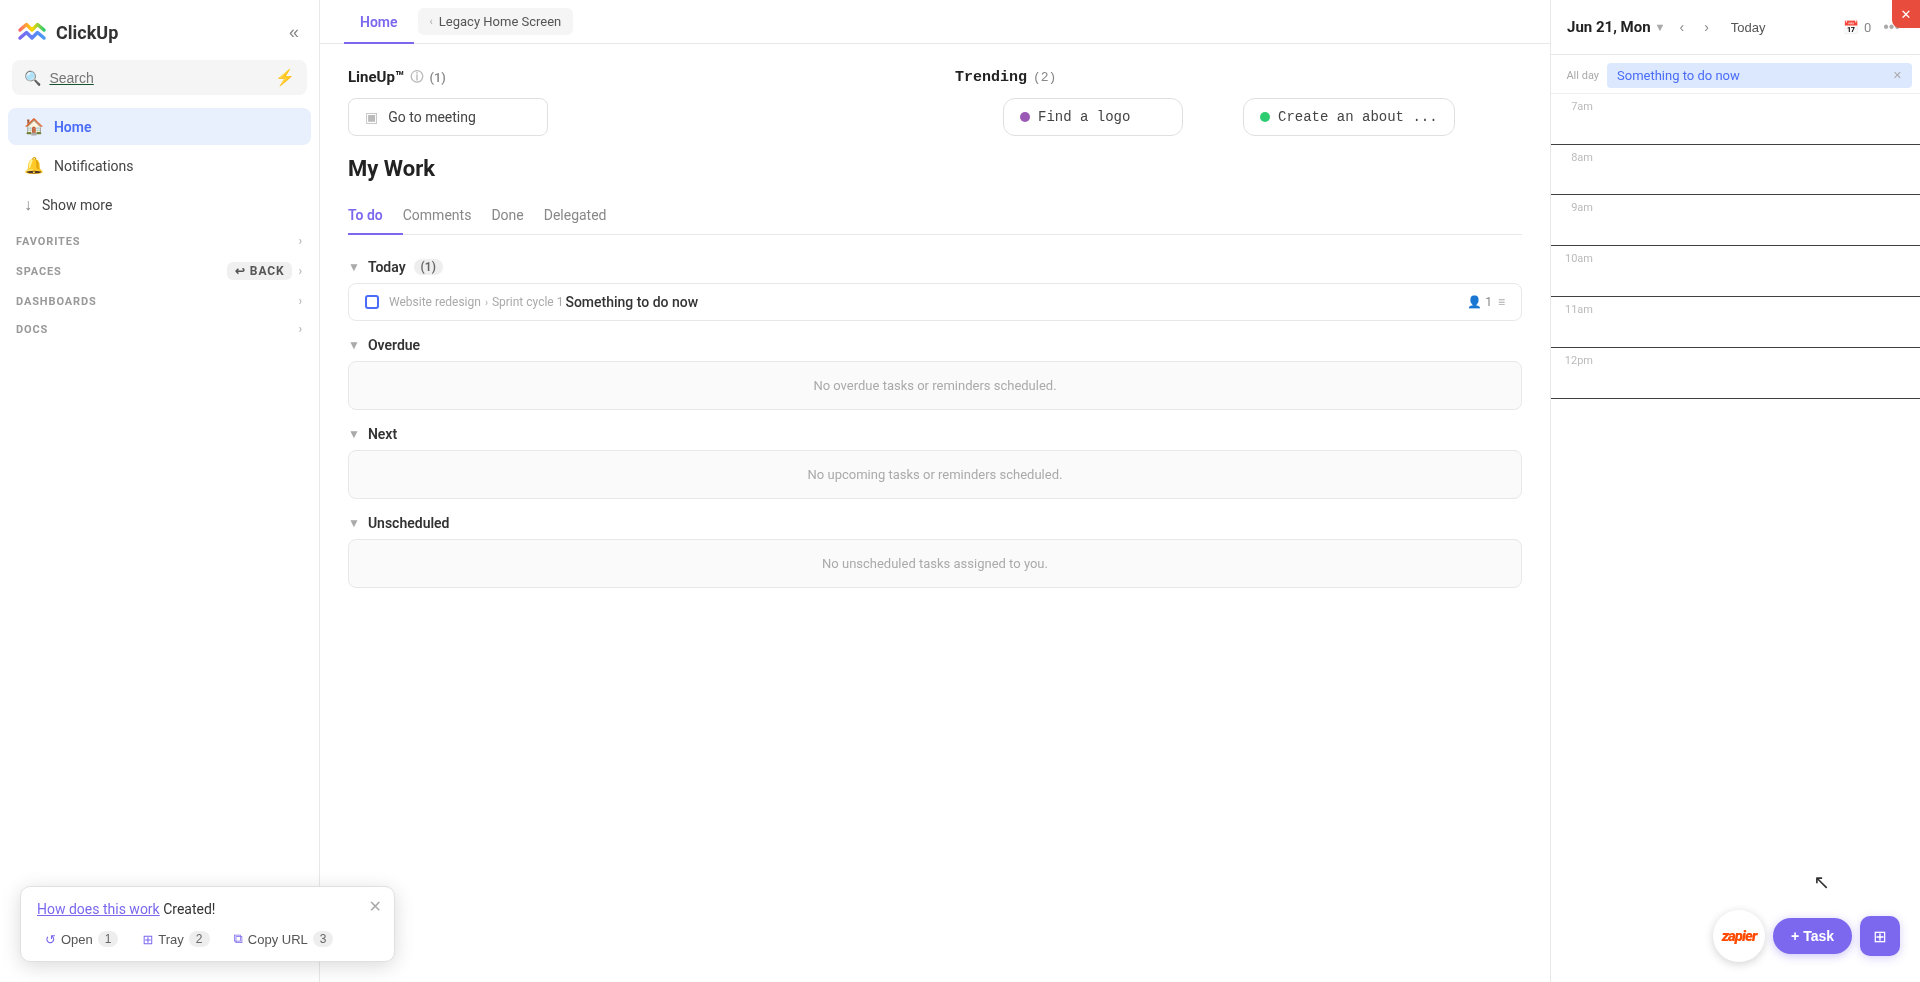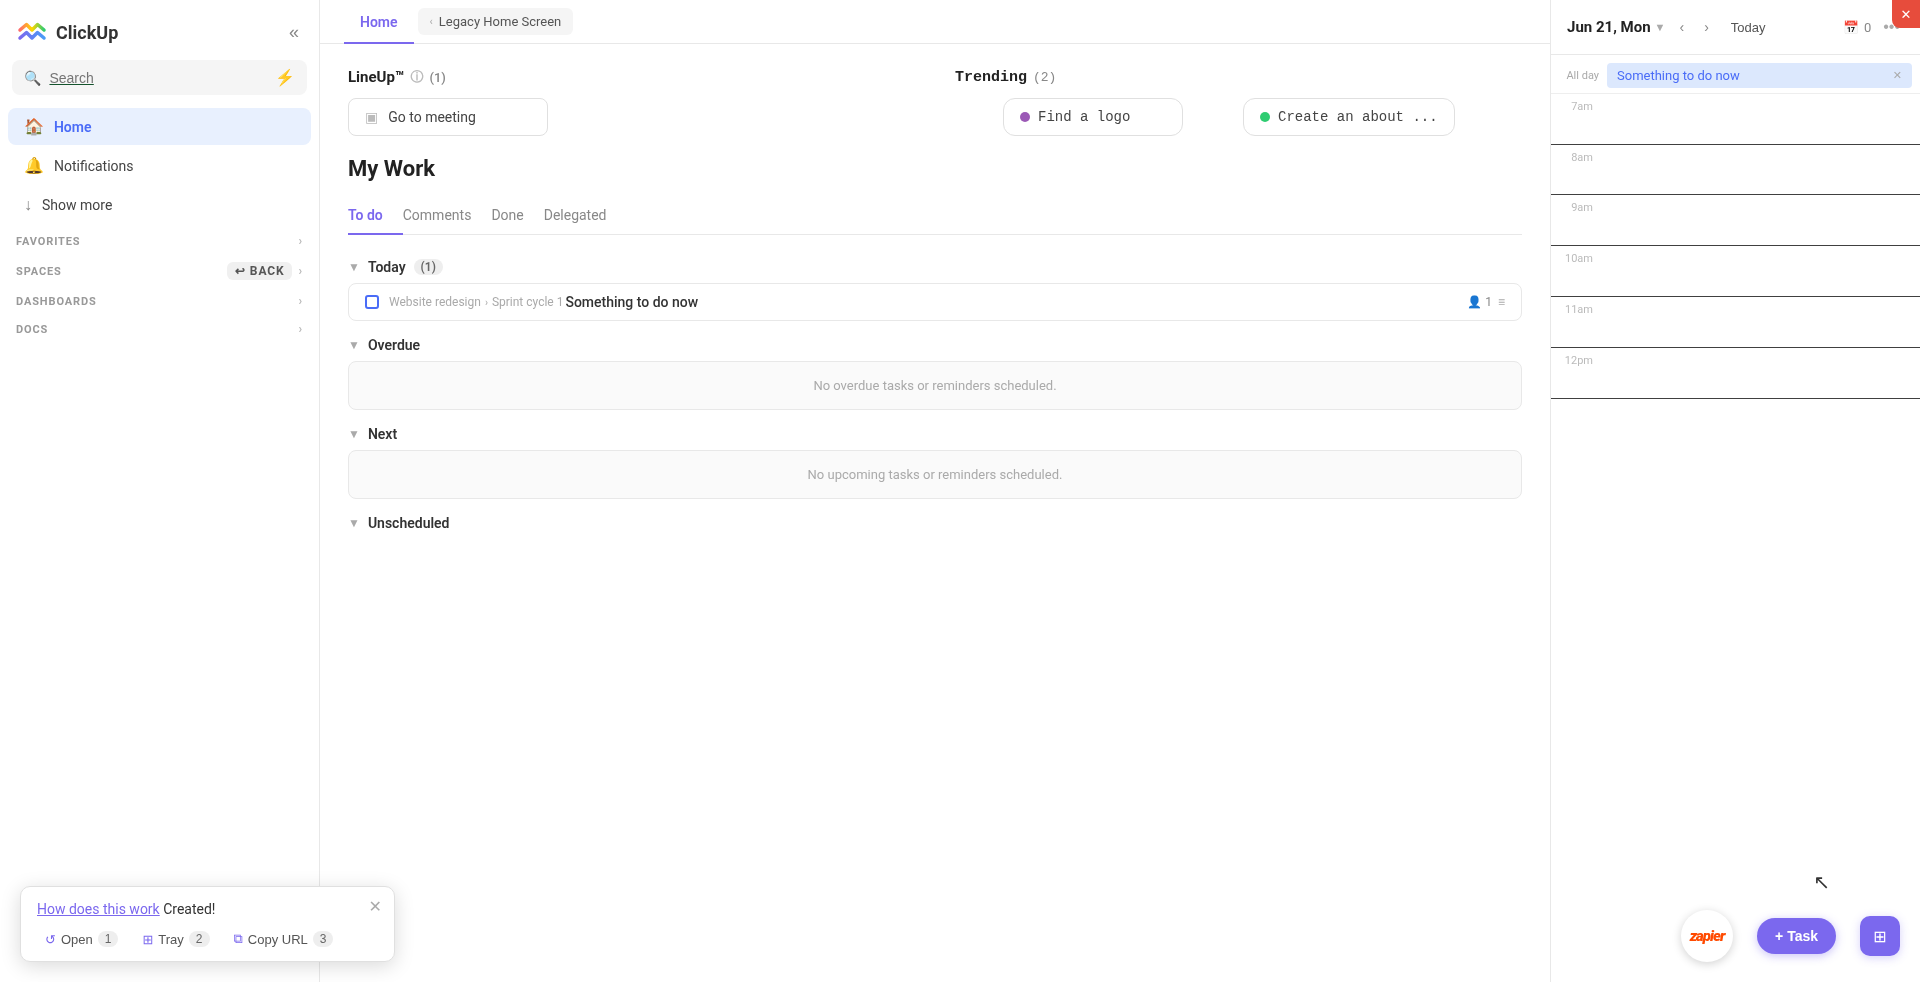--- a/index.html
+++ b/index.html
@@ -640,20 +640,23 @@
           <div class="empty-section">
             <span>No upcoming tasks or reminders scheduled.</span>
           </div>
         </div>
 
         <div class="task-section">
           <div class="task-section-header">
             <span class="collapse-arrow">▼</span>
             <span>Unscheduled</span>
           </div>
+          <div class="empty-section">
+            <span>No unscheduled tasks assigned to you.</span>
+          </div>
         </div>
 
       </div>
     </div>
   </div>
 </div>
 
 <div id="calendar-panel">
   <div class="cal-header">
     <div class="cal-date-title">
@@ -734,21 +737,21 @@
       <span class="toast-action-count">3</span>
     </button>
   </div>
 </div>
 
 <div class="fab-area">
 
   <div style="position:fixed;top:0;right:0;">
     <button style="background:#e74c3c;color:#fff;border:none;border-radius:0 0 0 8px;width:28px;height:28px;font-size:13px;cursor:pointer;display:flex;align-items:center;justify-content:center;">✕</button>
   </div>
-  <div style="display:flex;align-items:center;gap:24px;">
+  <div style="display:flex;align-items:center;gap:8px;">
     <div style="background:#fff;border-radius:50%;width:52px;height:52px;display:flex;align-items:center;justify-content:center;box-shadow:0 2px 10px rgba(0,0,0,0.18);cursor:pointer;font-size:15px;font-weight:900;color:#ff4a00;font-style:italic;letter-spacing:-1px;">
       <span>zapier</span>
     </div>
     <button class="add-task-fab">
       <span>+ Task</span>
     </button>
     <button style="background:#7b68ee;color:#fff;border:none;border-radius:10px;width:40px;height:40px;font-size:16px;cursor:pointer;display:flex;align-items:center;justify-content:center;box-shadow:0 2px 10px rgba(123,104,238,0.3);">
       <span>⊞</span>
     </button>
   </div>

